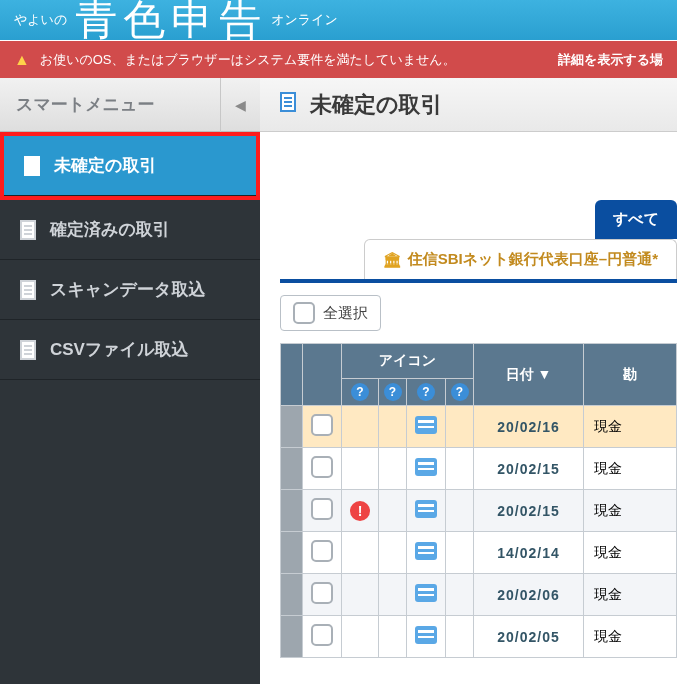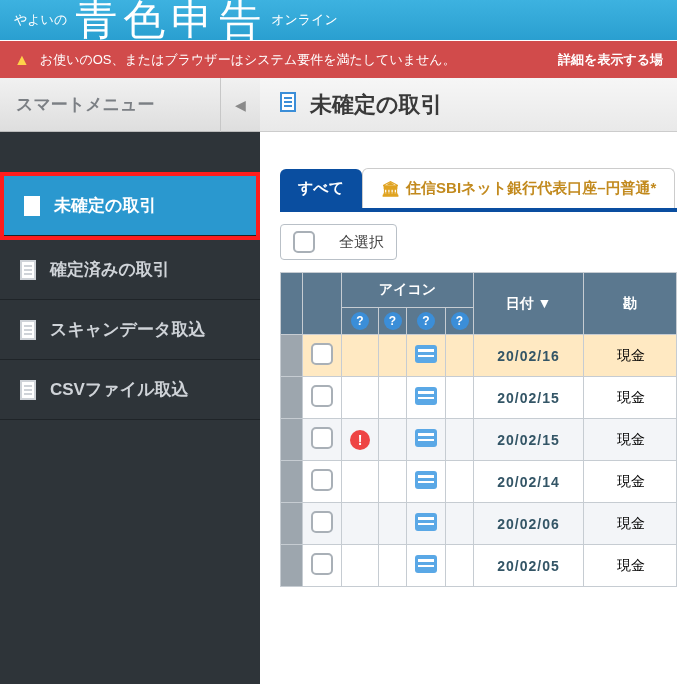--- a/index.html
+++ b/index.html
@@ -8,61 +8,61 @@
   .header { background: linear-gradient(#3db2e0, #2a9fd0); height: 40px; display: flex; align-items: center; padding: 0 14px; color: #fff; }
   .header .small { font-size: 13px; margin-right: 4px; }
   .header .big { font-size: 42px; font-weight: 300; letter-spacing: 6px; margin: 0 4px; }
 
   .alert { background: #d14b4b; color: #fff; height: 38px; display: flex; align-items: center; padding: 0 14px; font-size: 13px; gap: 10px; border-top: 1px solid #fff; }
   .alert .tri { color: #ffd24a; font-size: 16px; }
   .alert .detail { margin-left: auto; font-weight: bold; }
 
   .body { display: flex; height: calc(700px - 56px - 38px); }
 
-  .sidebar { width: 260px; background: #2e3439; color: #cfd3d8; display: flex; flex-direction: column; gap: 40px; }
+  .sidebar { width: 260px; background: #2e3439; color: #cfd3d8; display: flex; flex-direction: column; }
   .smartmenu { background: linear-gradient(#f1f1f1,#dedede); height: 54px; display: flex; align-items: center; padding: 0 16px; border-bottom: 1px solid #bbb; }
   .smartmenu .label { color: #7b7f84; font-size: 17px; font-weight: bold; flex: 1; }
   .smartmenu .collapse { width: 40px; height: 54px; border-left: 1px solid #c7c7c7; display: flex; align-items: center; justify-content: center; color: #8a8a8a; font-size: 14px; margin-right: -16px; }
 
   .navlist { flex: 1; }
   .navitem { display: flex; align-items: center; gap: 12px; height: 60px; padding: 0 18px; font-size: 17px; font-weight: bold; border-bottom: 1px solid #1f2428; cursor: pointer; }
   .navitem.active { background: #2a98cf; color: #fff; }
   .highlight { border: 4px solid #ff1c1c; }
   .navicon { width: 20px; height: 20px; display: inline-flex; align-items: center; justify-content: center; }
 
   .main { flex: 1; background: #fff; overflow: hidden; position: relative; }
   .titlebar { background: linear-gradient(#f6f6f6,#e9e9e9); height: 54px; display: flex; align-items: center; padding: 0 20px; gap: 14px; border-bottom: 1px solid #ccc; }
   .titlebar .title { font-size: 22px; font-weight: bold; color: #3a3a3a; }
   .title-icon { color: #3b8ed8; font-size: 22px; }
 
   .content { padding: 20px 0 0 0; }
 
-  .tabs { display: flex; align-items: flex-end; border-bottom: 4px solid #0a4ea0; margin-top: 16px; }
+  .tabs { display: flex; align-items: flex-end; border-bottom: 4px solid #0a4ea0; margin-top: 48px; flex-direction: column; }
   .tab { padding: 10px 18px; font-size: 15px; font-weight: bold; border-radius: 6px 6px 0 0; }
   .tab.active { background: #0a4ea0; color: #fff; }
   .tab.inactive { background: #fff; color: #c28a1e; display: flex; align-items: center; gap: 6px; border-top: 1px solid #ccc; border-left: 1px solid #ccc; border-right: 1px solid #ccc;}
   .bank-icon { color: #e0a321; }
 
   .toolbar { display: flex; gap: 12px; padding: 12px 0 12px 0; align-items: center; }
-  .selectall { display: flex; align-items: center; gap: 24px; border: 1px solid #b9c0c7; border-radius: 4px; padding: 6px 12px; font-size: 15px; color: #444; background: #fff; }
+  .selectall { display: flex; align-items: center; gap: 8px; border: 1px solid #b9c0c7; border-radius: 4px; padding: 6px 12px; font-size: 15px; color: #444; background: #fff; }
   .opbtn { background: linear-gradient(#6a88a3,#5a7891); color: #fff; padding: 8px 14px; border-radius: 4px; font-size: 14px; font-weight: bold; border: none; }
   .chk { width: 22px; height: 22px; border: 2px solid #a9b0b7; border-radius: 5px; background: #fff; display: inline-block; }
 
   table { border-collapse: collapse; width: 100%; font-size: 14px; }
   th, td { border: 1px solid #c6ccd2; }
   thead th { background: #5b788f; color: #fff; font-weight: bold; text-align: center; padding: 8px 6px; }
   thead .sub th { padding: 4px 4px; }
   .qmark { display: inline-flex; width: 18px; height: 18px; border-radius: 50%; background: #3b8ed8; color: #fff; align-items: center; justify-content: center; font-size: 12px; font-weight: bold; }
   tbody td { padding: 8px 8px; text-align: center; height: 40px; }
   tbody tr:nth-child(odd) td { background: #f3f5f8; }
   tbody tr:nth-child(even) td { background: #fff; }
   tbody tr.first td { background: #ffe9c2; }
   .rowhandle { background: #9da6ae !important; width: 20px; }
   .datecell { color: #356; font-weight: bold; letter-spacing: 1px; }
-  .acct { text-align: center; padding-left: 10px; }
+  .acct { text-align: left; padding-left: 10px; }
 
   .card-icon { display: inline-flex; width: 22px; height: 18px; background: #5aa8e6; border-radius: 3px; position: relative; }
   .card-icon::before { content: ""; position: absolute; left: 3px; right: 3px; top: 4px; height: 3px; background: #fff; }
   .card-icon::after { content: ""; position: absolute; left: 3px; right: 3px; top: 10px; height: 2px; background: #fff; }
   .warn-icon { display: inline-flex; width: 20px; height: 20px; border-radius: 50%; background: #e44; color: #fff; align-items: center; justify-content: center; font-weight: bold; font-size: 14px; }
 
   .page-icon { display: inline-block; width: 16px; height: 20px; background: #fff; border: 2px solid currentColor; position: relative; }
   .page-icon::after { content:""; position:absolute; left:2px; right:2px; top:3px; height:2px; background: currentColor; box-shadow: 0 4px 0 currentColor, 0 8px 0 currentColor; }
 
   .content-inner { padding-left: 20px; }
@@ -188,21 +188,21 @@
                 <td class="datecell">20/02/15</td>
                 <td class="acct">現金</td>
               </tr>
               <tr>
                 <td class="rowhandle"></td>
                 <td><span class="chk"></span></td>
                 <td></td>
                 <td></td>
                 <td><span class="card-icon"></span></td>
                 <td></td>
-                <td class="datecell">20/02/14</td>
+                <td class="datecell">14/02/14</td>
                 <td class="acct">現金</td>
               </tr>
               <tr>
                 <td class="rowhandle"></td>
                 <td><span class="chk"></span></td>
                 <td></td>
                 <td></td>
                 <td><span class="card-icon"></span></td>
                 <td></td>
                 <td class="datecell">20/02/06</td>

